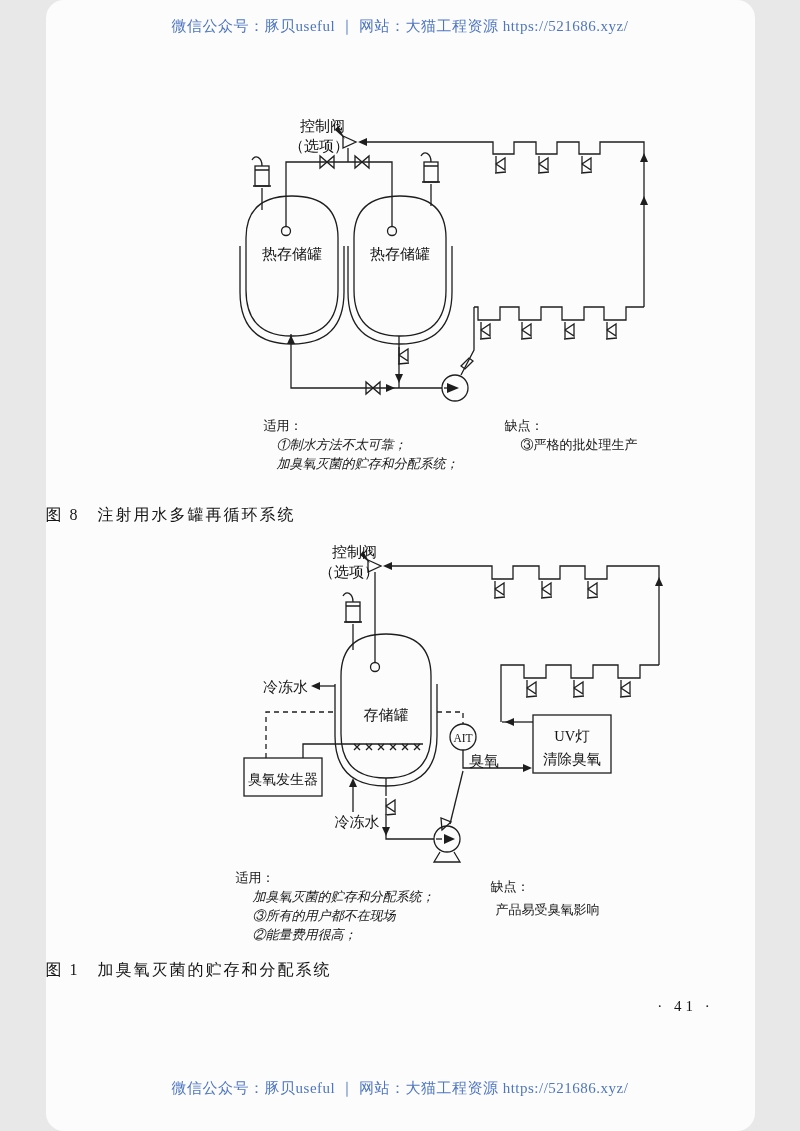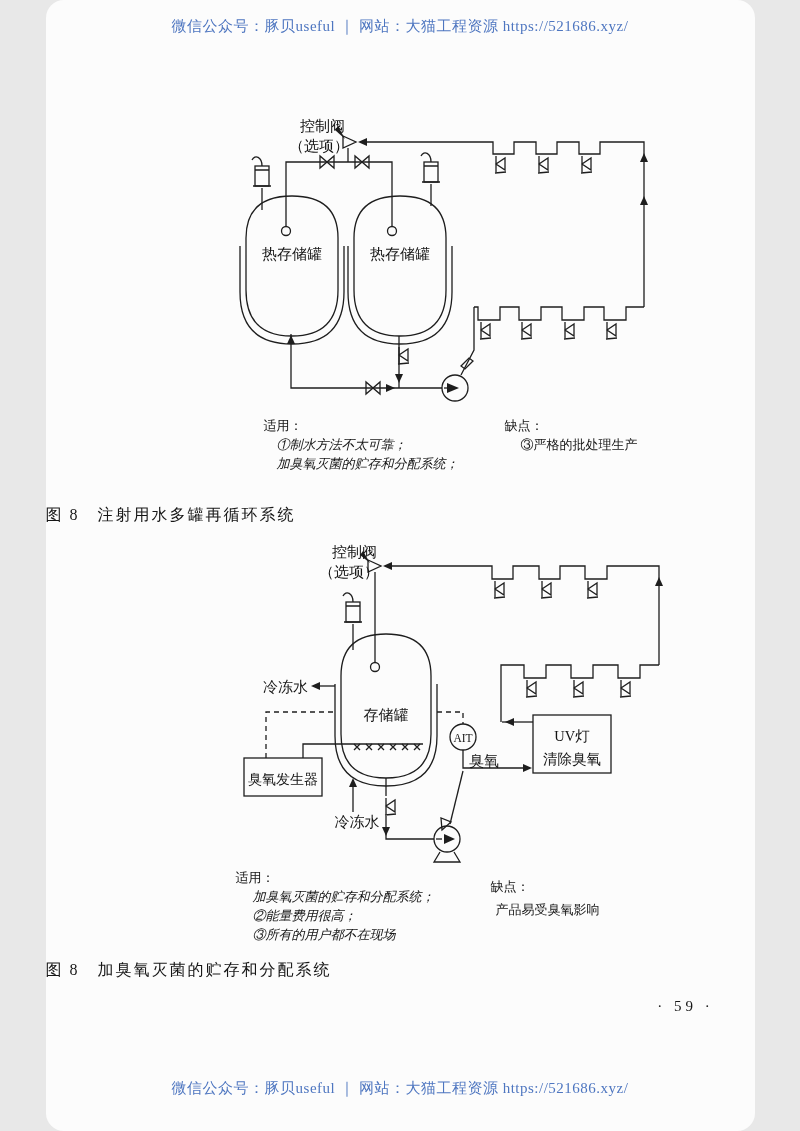--- a/index.html
+++ b/index.html
@@ -225,26 +225,26 @@
   </div>
   <div class="txt" style="left:459px;top:416px;">
     <div>缺点：</div>
     <div style="margin-left:16px;">③严格的批处理生产</div>
   </div>
   <div class="caption" style="top:505px;">图 8　注射用水多罐再循环系统</div>
 
   <div class="txt" style="left:190px;top:868px;">
     <div>适用：</div>
     <div class="items" style="margin-left:17px;">加臭氧灭菌的贮存和分配系统；</div>
+    <div class="items" style="margin-left:17px;">③所有的用户都不在现场</div>
     <div class="items" style="margin-left:17px;">②能量费用很高；</div>
-    <div class="items" style="margin-left:17px;">③所有的用户都不在现场</div>
   </div>
   <div class="txt" style="left:445px;top:877px;">
     <div>缺点：</div>
     <div style="margin-left:5px;margin-top:4px;">产品易受臭氧影响</div>
   </div>
-  <div class="caption" style="top:960px;">图 8　加臭氧灭菌的贮存和分配系统</div>
-
-  <div class="pagenum">· 59 ·</div>
+  <div class="caption" style="top:960px;">图 1　加臭氧灭菌的贮存和分配系统</div>
+
+  <div class="pagenum">· 41 ·</div>
 
   <div class="banner bottom">微信公众号：豚贝useful ｜ 网站：大猫工程资源 https://521686.xyz/</div>
 
 </div>
 
 </body></html>

